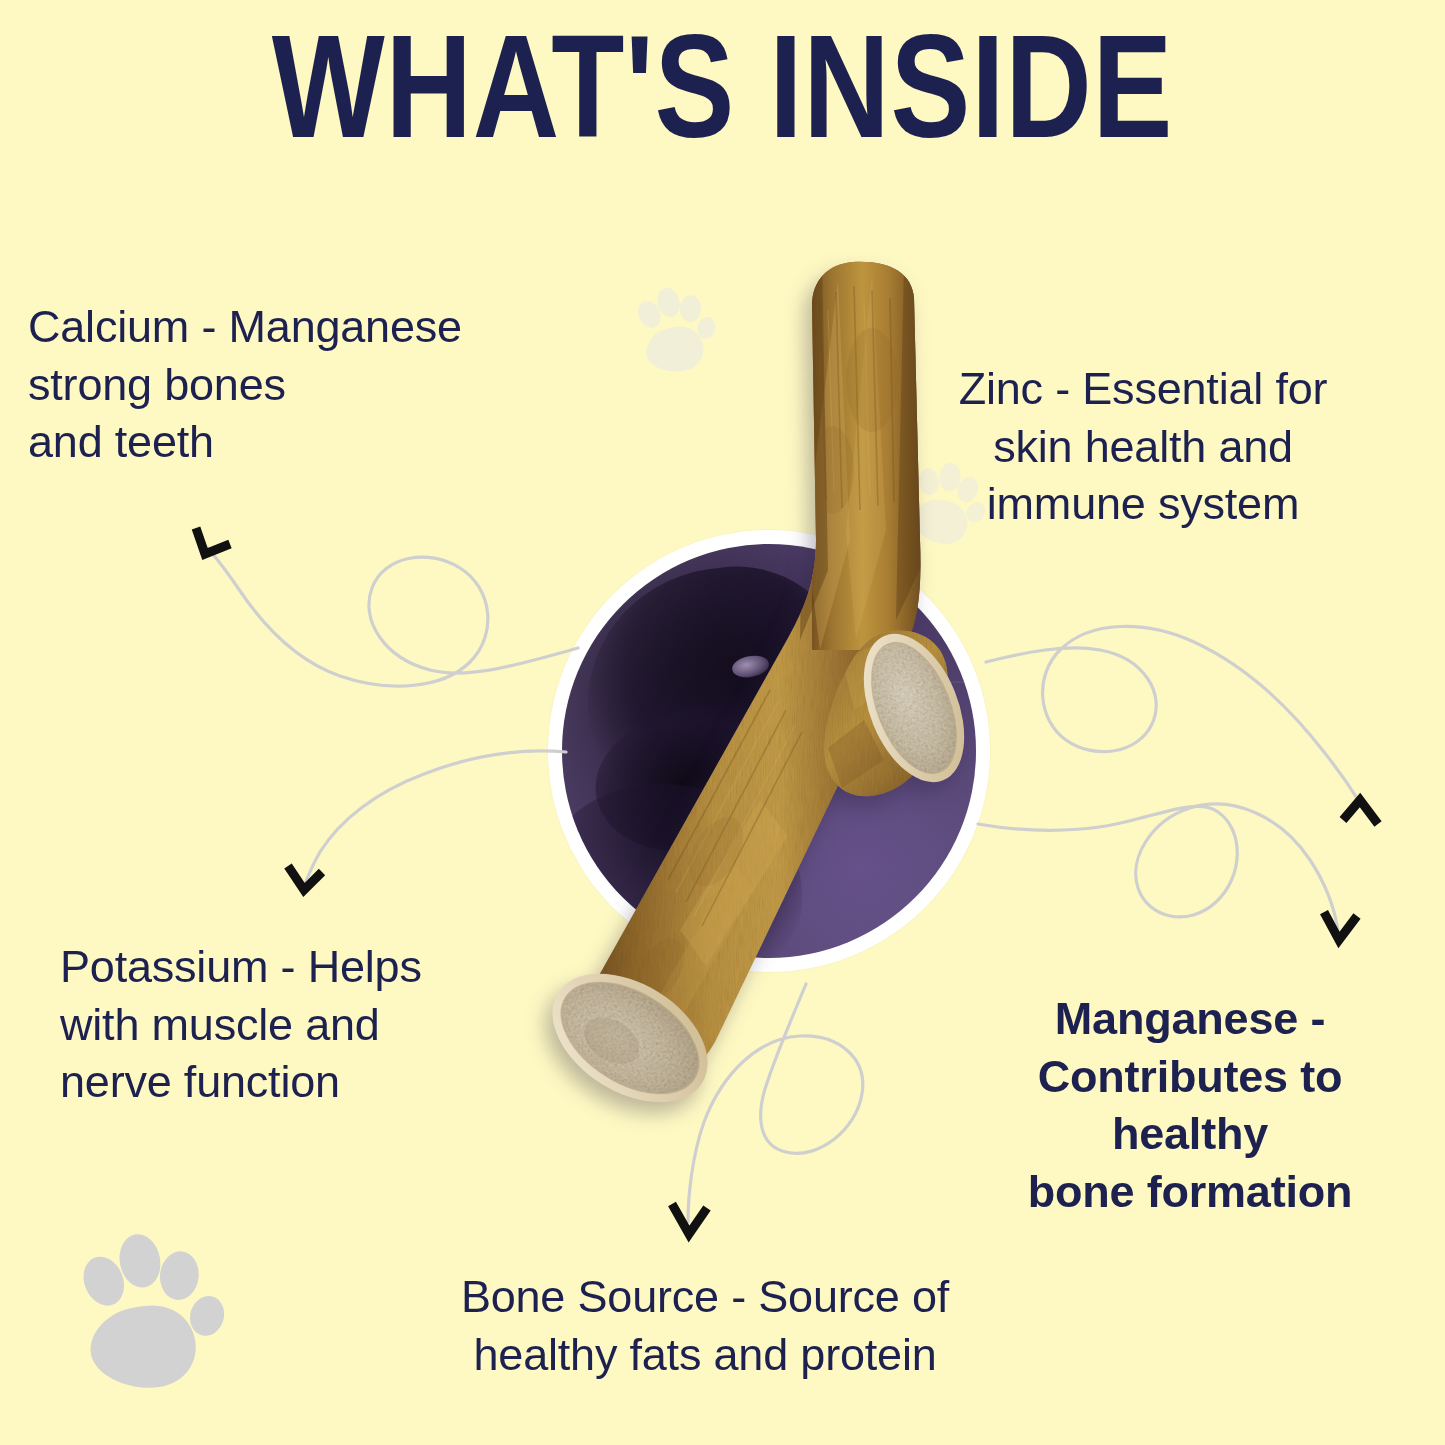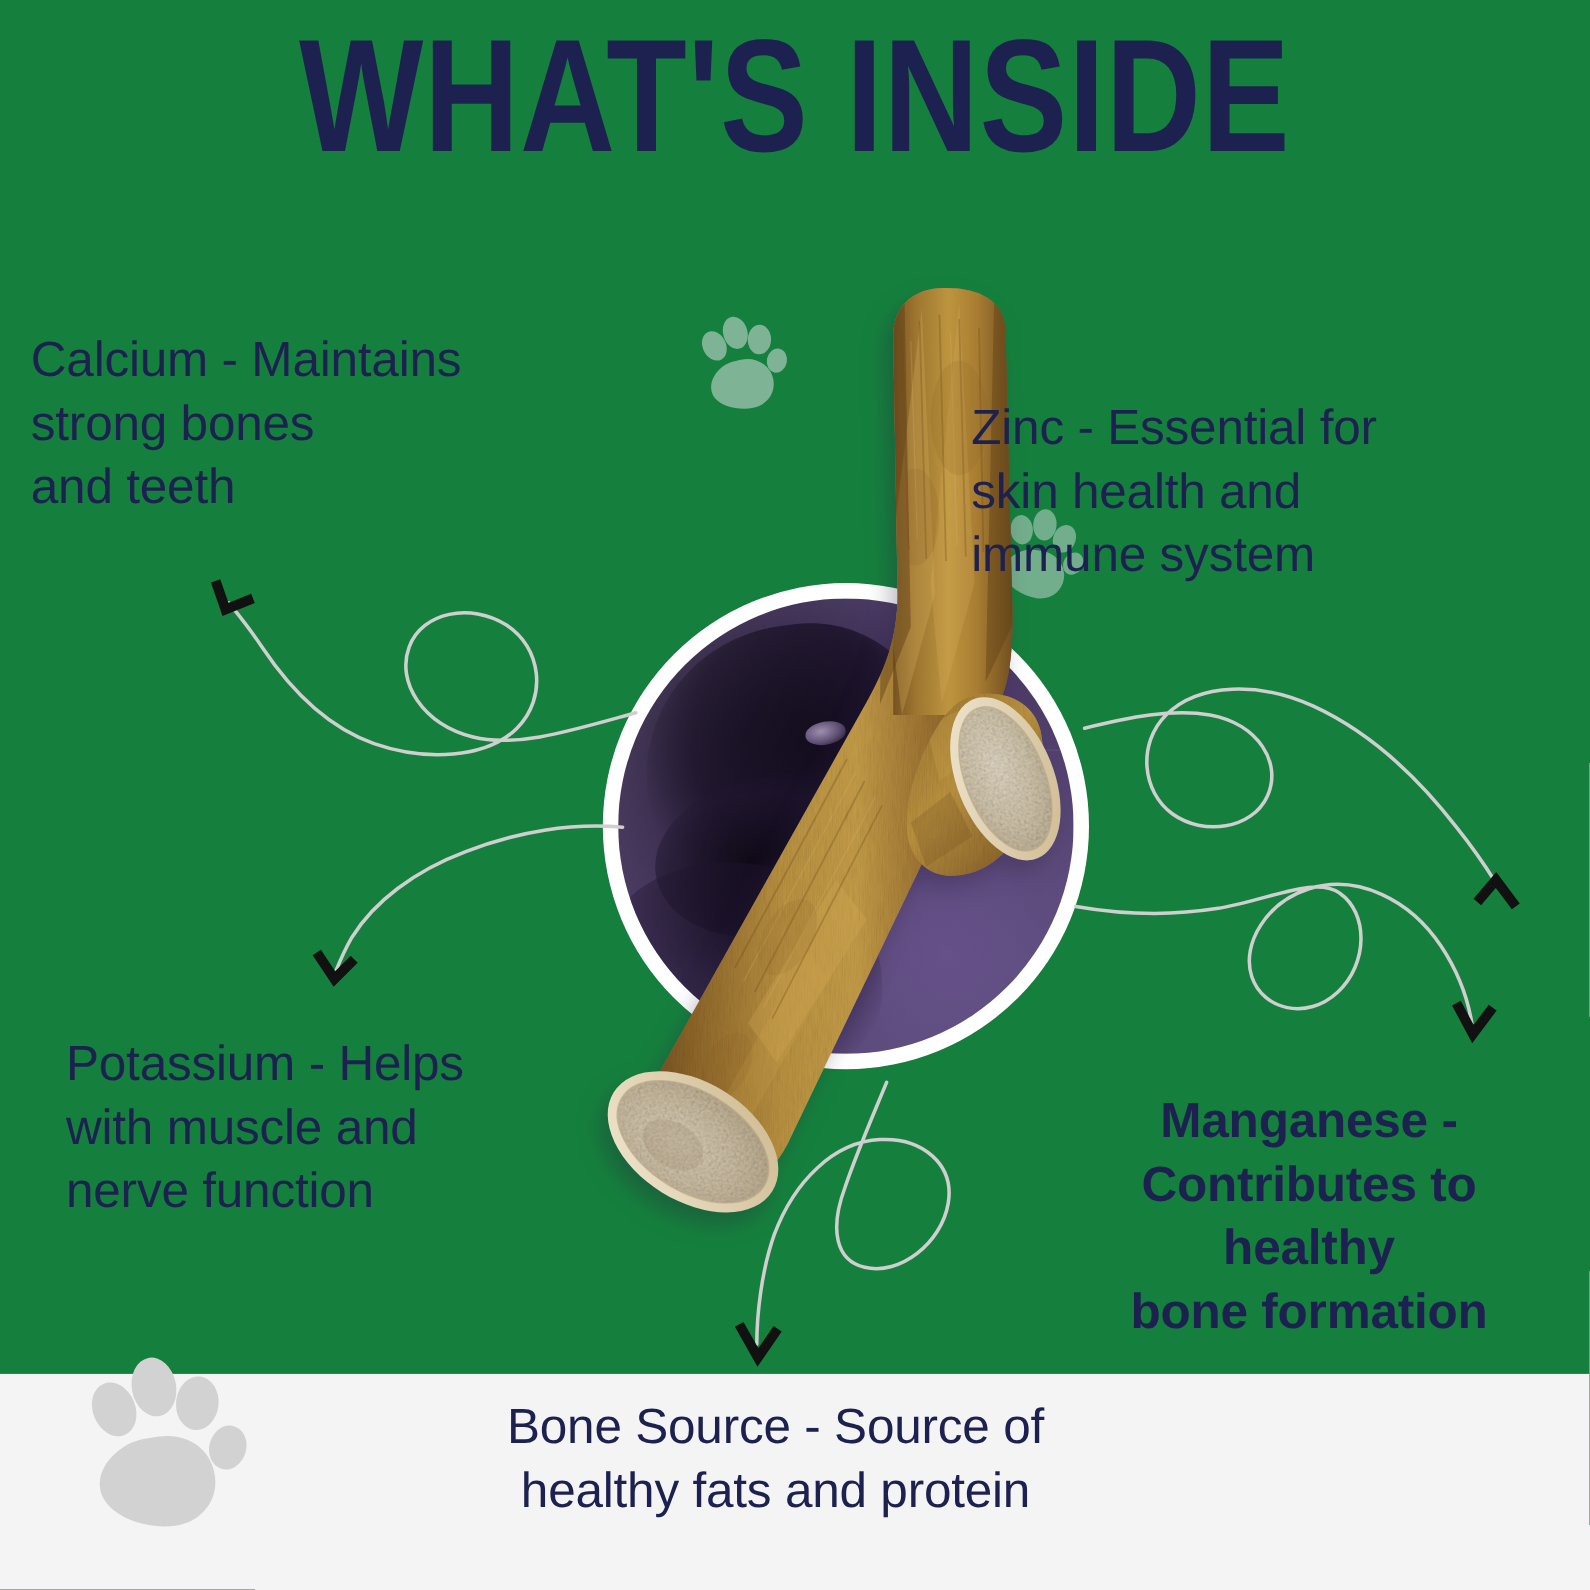--- a/index.html
+++ b/index.html
@@ -12,22 +12,22 @@
     background: #f4f4f4;
     font-family: "Liberation Sans", sans-serif;
     overflow: hidden;
     position: relative;
   }
 
   #stage {
     position: absolute;
     inset: 0;
     width: 1445px;
-    height: 1249px;
-    background: #15803d;
+    height: 1445px;
+    background: #fef9c3;
   }
 
   
   #title {
     position: absolute;
     top: 14px;
     left: 0;
     width: 1445px;
     text-align: center;
     font-family: "Liberation Sans Narrow", "Liberation Sans", sans-serif;
@@ -53,21 +53,21 @@
     position: absolute;
     color: #1d2150;
     font-family: "Liberation Sans", sans-serif;
     font-weight: normal;
     font-size: 45px;
     line-height: 1.28;
     letter-spacing: -0.2px;
     white-space: pre-line;
   }
   #callout-calcium   { left: 28px;  top: 298px;  width: 560px; text-align: left; }
-  #callout-zinc      { right: 42px; top: 360px;  width: 520px; text-align: left; }
+  #callout-zinc      { right: 42px; top: 360px;  width: 520px; text-align: center; }
   #callout-potassium { left: 28px;  top: 938px;  width: 520px; text-align: left; margin-left: 32px; }
   #callout-manganese { right: 20px; top: 990px;  width: 470px; text-align: center; font-weight: bold; }
   #callout-marrow    { left: 370px; top: 1268px; width: 670px; text-align: center; }
 
   
   #hero {
     position: absolute;
     left: 520px;
     top: 240px;
     width: 470px;
@@ -379,21 +379,21 @@
         <g transform="rotate(-58 110 798)">
           <ellipse cx="110" cy="798" rx="54" ry="85" fill="url(#rimGrad)"></ellipse>
           <ellipse cx="110" cy="798" rx="45" ry="76" fill="url(#marrowGrad)" filter="url(#porous)"></ellipse>
           <ellipse cx="110" cy="798" rx="45" ry="76" fill="none" stroke="#b5a382" stroke-width="1.4" opacity="0.6"></ellipse>
           <ellipse cx="98" cy="784" rx="20" ry="30" fill="#8f7c5c" opacity="0.22"></ellipse>
         </g>
       </svg>
     </div>
   </div>
 
-  <div class="callout" id="callout-calcium">Calcium - Maintains
+  <div class="callout" id="callout-calcium">Calcium - Manganese
 strong bones
 and teeth</div>
 
   <div class="callout" id="callout-zinc">Zinc - Essential for
 skin health and
 immune system</div>
 
   <div class="callout" id="callout-potassium">Potassium - Helps
 with muscle and
 nerve function</div>

